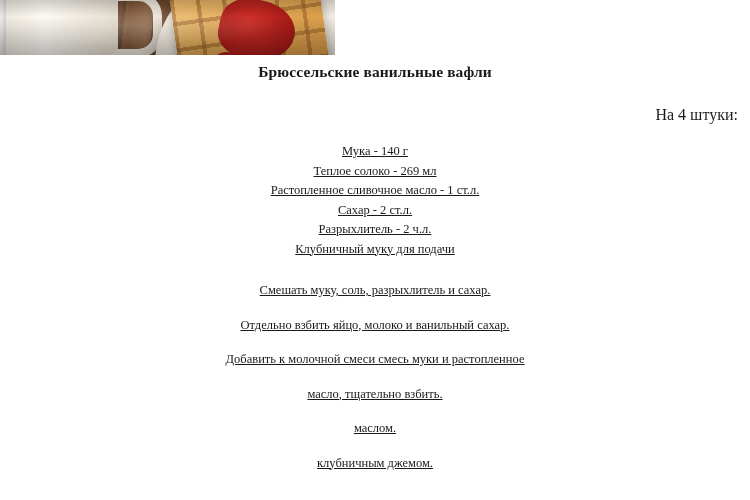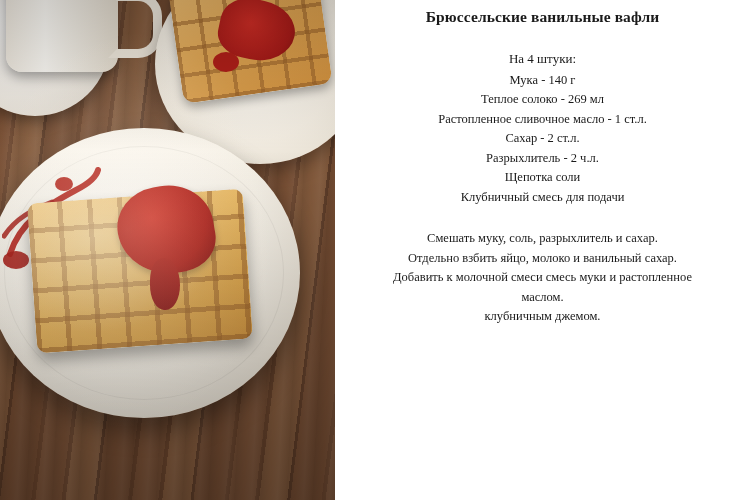--- a/index.html
+++ b/index.html
@@ -11,21 +11,21 @@
     height: 500px;
     background: #ffffff;
     font-family: "Liberation Serif", serif;
     overflow: hidden;
   }
   .page {
     position: relative;
     width: 750px;
     height: 488px;
     display: flex;
-    flex-direction: row;
+    flex-direction: column;
   }
 
   
   .photo {
     position: relative;
     width: 335px;
     height: 500px;
     overflow: hidden;
     background: #6d4a33;
   }
@@ -219,39 +219,42 @@
     box-sizing: border-box;
   }
   .recipe h1 {
     font-size: 15.5px;
     font-weight: bold;
     margin: 2px 0 22px 0;
     line-height: 1.2;
     letter-spacing: .1px;
   }
   .ing-head {
-    font-size: 13px;
-    margin: 0 0 2px 0;
+    font-size: 16px;
+    margin: 0 0 14px 0;
     line-height: 1.55;
+    text-align: right;
   }
   .ing-list {
     list-style: none;
     margin: 0;
     padding: 0;
     font-size: 12.5px;
     line-height: 1.56;
+    text-decoration: underline;
   }
   .ing-list li { margin: 0; }
   .steps {
     margin: 22px 0 0 0;
     font-size: 12.5px;
     line-height: 1.56;
   }
   .steps p {
-    margin: 0;
+    margin: 15px;
+    text-decoration: underline;
   }
 </style>
 </head>
 <body>
 
 <div class="page">
 
   <div class="photo">
     <div class="wood"></div>
 
@@ -288,26 +291,26 @@
     <h1>Брюссельские ванильные вафли</h1>
 
     <div class="ing-head">На 4 штуки:</div>
 
     <ul class="ing-list">
       <li>Мука - 140 г</li>
       <li>Теплое солоко - 269 мл</li>
       <li>Растопленное сливочное масло - 1 ст.л.</li>
       <li>Сахар - 2 ст.л.</li>
       <li>Разрыхлитель - 2 ч.л.</li>
-      <li>Щепотка соли</li>
-      <li>Клубничный смесь для подачи</li>
+      <li>Клубничный муку для подачи</li>
     </ul>
 
     <div class="steps">
       <p>Смешать муку, соль, разрыхлитель и сахар.</p>
       <p>Отдельно взбить яйцо, молоко и ванильный сахар.</p>
       <p>Добавить к молочной смеси смесь муки и растопленное</p>
+      <p>масло, тщательно взбить.</p>
       <p>маслом.</p>
       <p>клубничным джемом.</p>
     </div>
   </div>
 
 </div>
 
 </body></html>

